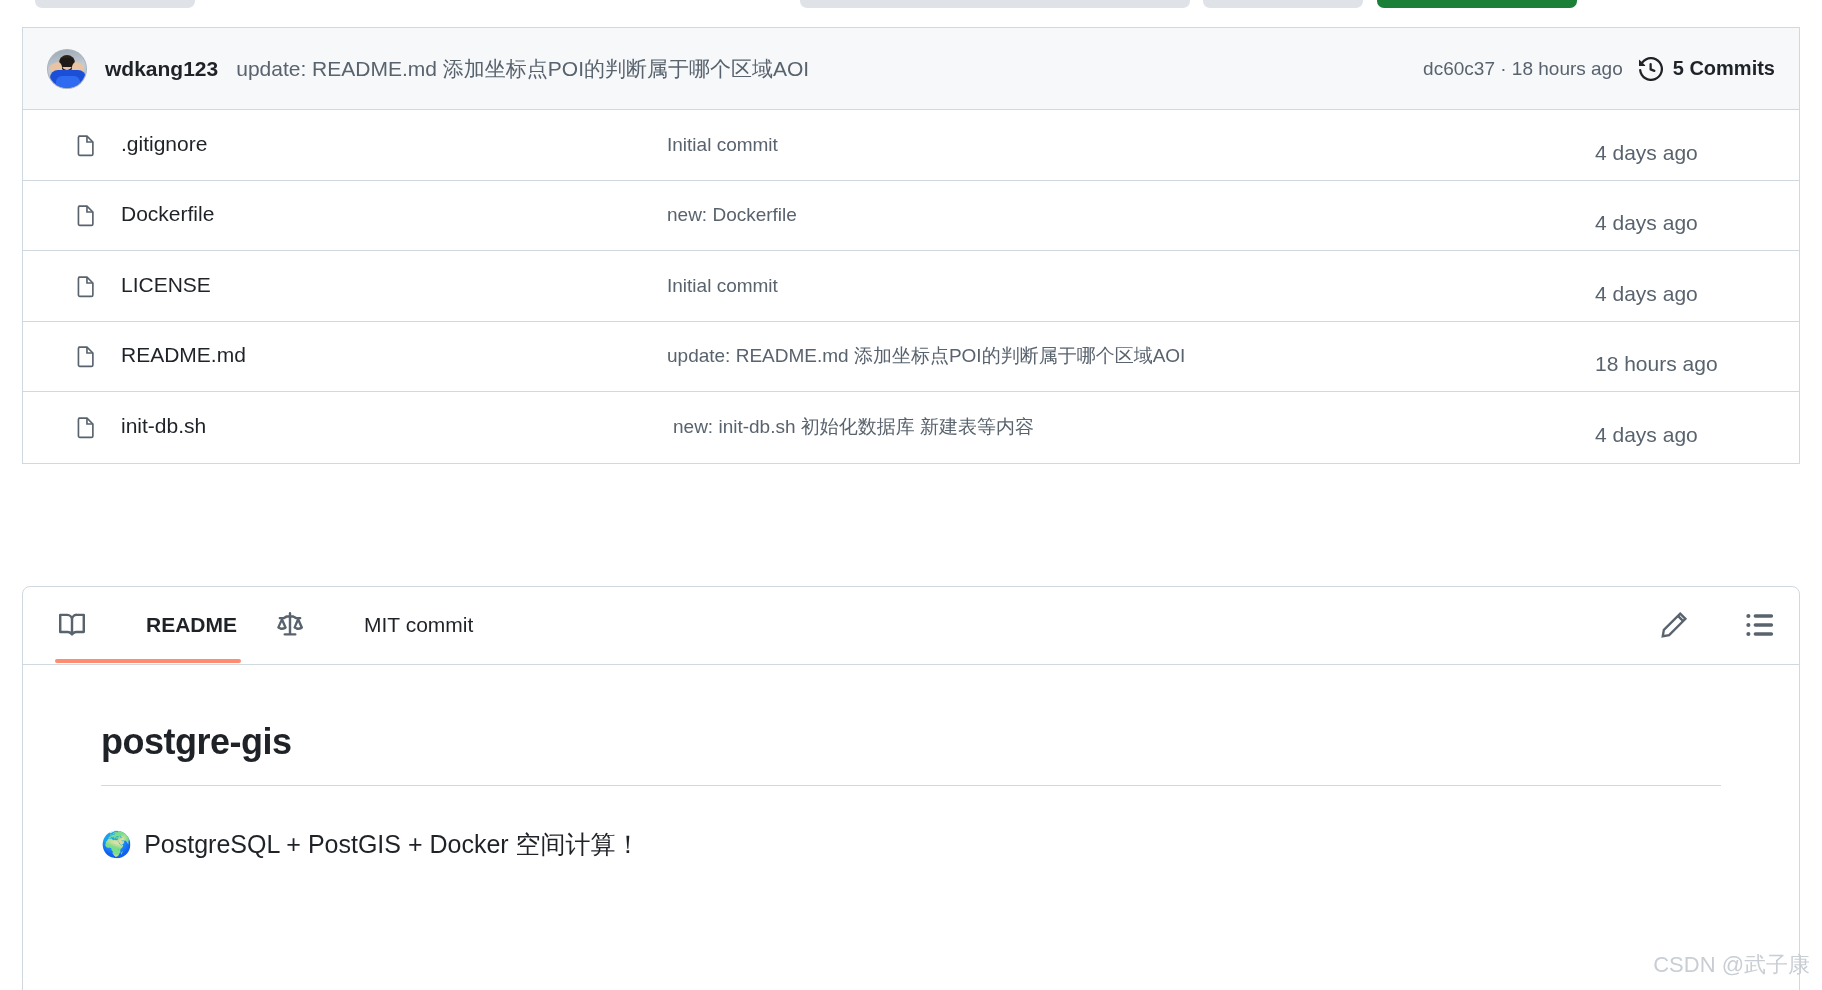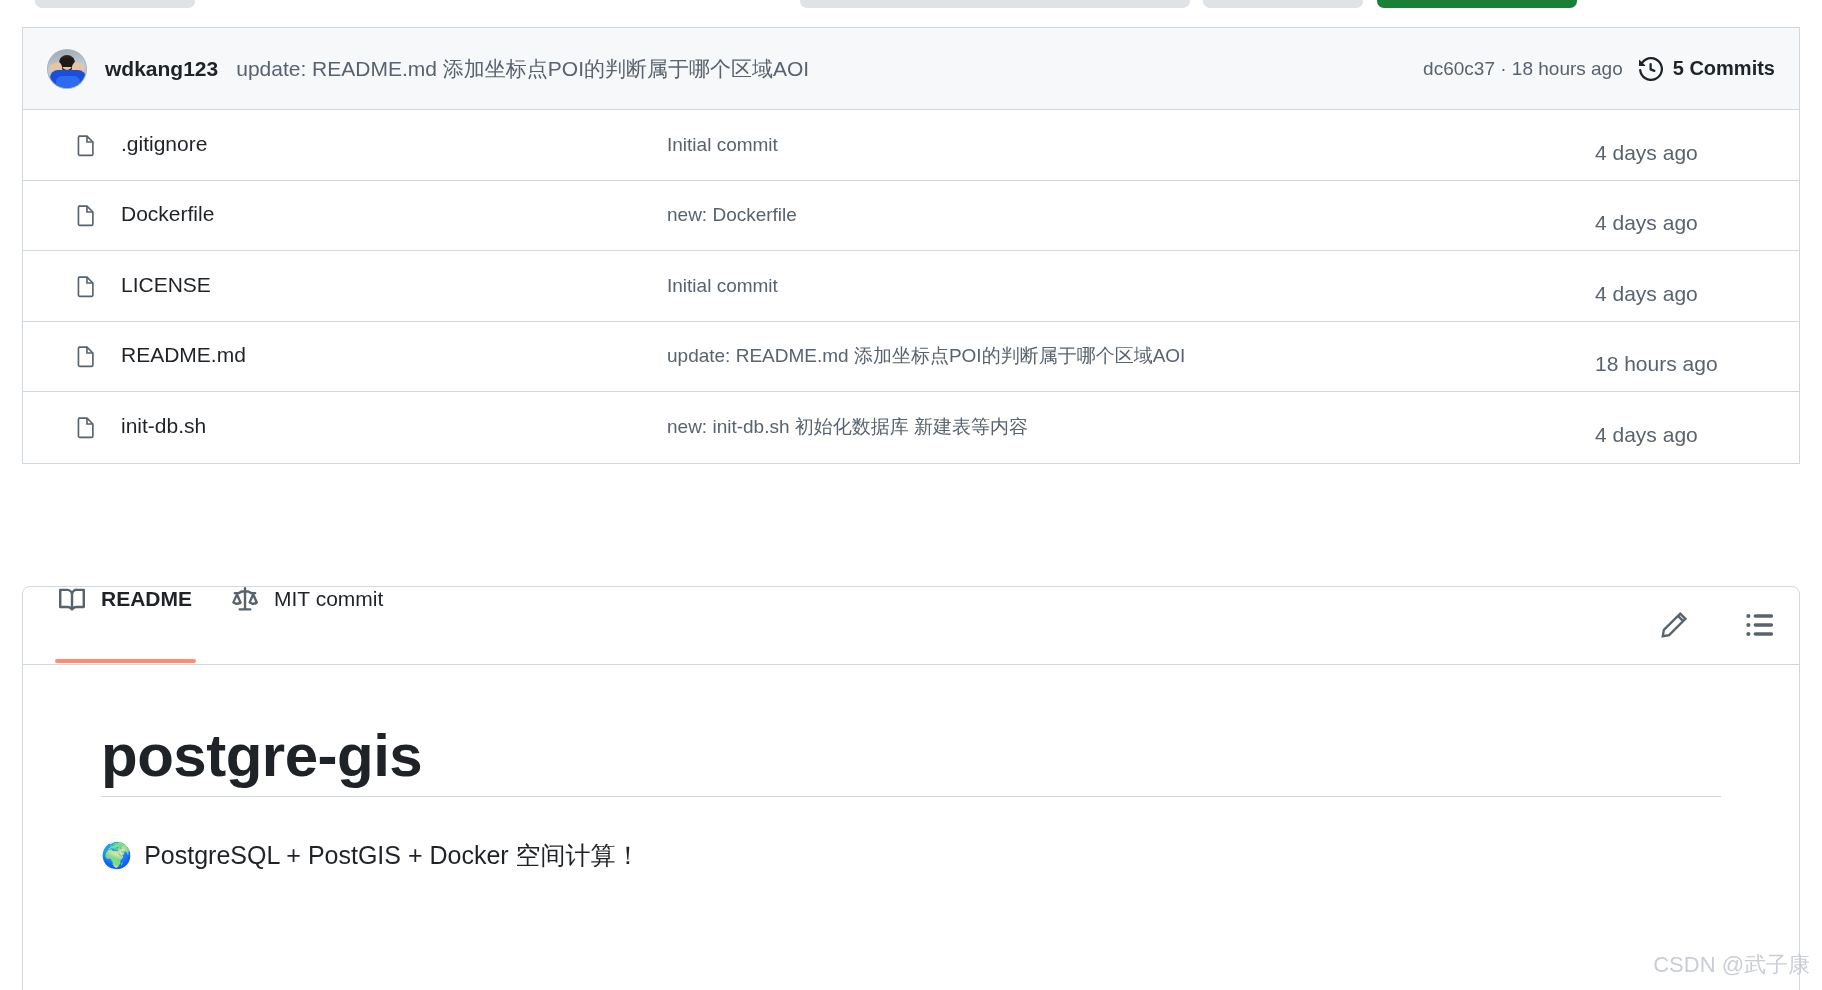--- a/index.html
+++ b/index.html
@@ -159,21 +159,21 @@
   }
 
   
   .file-row {
     display: flex;
     align-items: center;
     height: 70.5px;
     border-bottom: 1px solid #d1d9e0;
     padding: 0 24px 0 24px;
   }
-  .file-row:last-child { border-bottom: none; }
+  .file-row:last-child { border-bottom: none; gap: 6px; }
   .file-name-cell {
     display: flex;
     align-items: flex-start;
     width: 620px;
     flex: 0 0 auto;
   }
   .file-icon {
     width: 22px;
     flex: 0 0 auto;
     display: flex;
@@ -220,25 +220,26 @@
   .readme-tabbar {
     display: flex;
     align-items: flex-start;
     height: 78px;
     padding: 0 24px 0 16px;
     position: relative;
     border-bottom: 1px solid #d1d9e0;
   }
   .tab {
     display: flex;
-    align-items: flex-start;
+    align-items: center;
     height: 76px;
     padding: 0 20px;
     position: relative;
     cursor: pointer;
+    gap: 45px;
   }
   .tab .tab-icon {
     display: flex;
     align-items: center;
     margin-right: 16px;
   }
   .tab .tab-label {
     font-size: 21px;
     color: #1f2328;
   }
@@ -261,25 +262,25 @@
   .tab-actions .act {
     margin-left: 56px;
     display: flex;
     align-items: center;
     cursor: pointer;
   }
   .readme-body {
     padding: 56px 78px 0 78px;
   }
   .readme-h1 {
-    font-size: 60px;
+    font-size: 36px;
     font-weight: bold;
     color: #1f2328;
     margin: 0;
-    padding-bottom: 6px;
+    padding-bottom: 22px;
     border-bottom: 1px solid #d1d9e0;
     letter-spacing: -0.5px;
   }
   .readme-p {
     font-size: 25px;
     color: #1f2328;
     margin: 42px 0 0 0;
     display: flex;
     align-items: center;
   }

